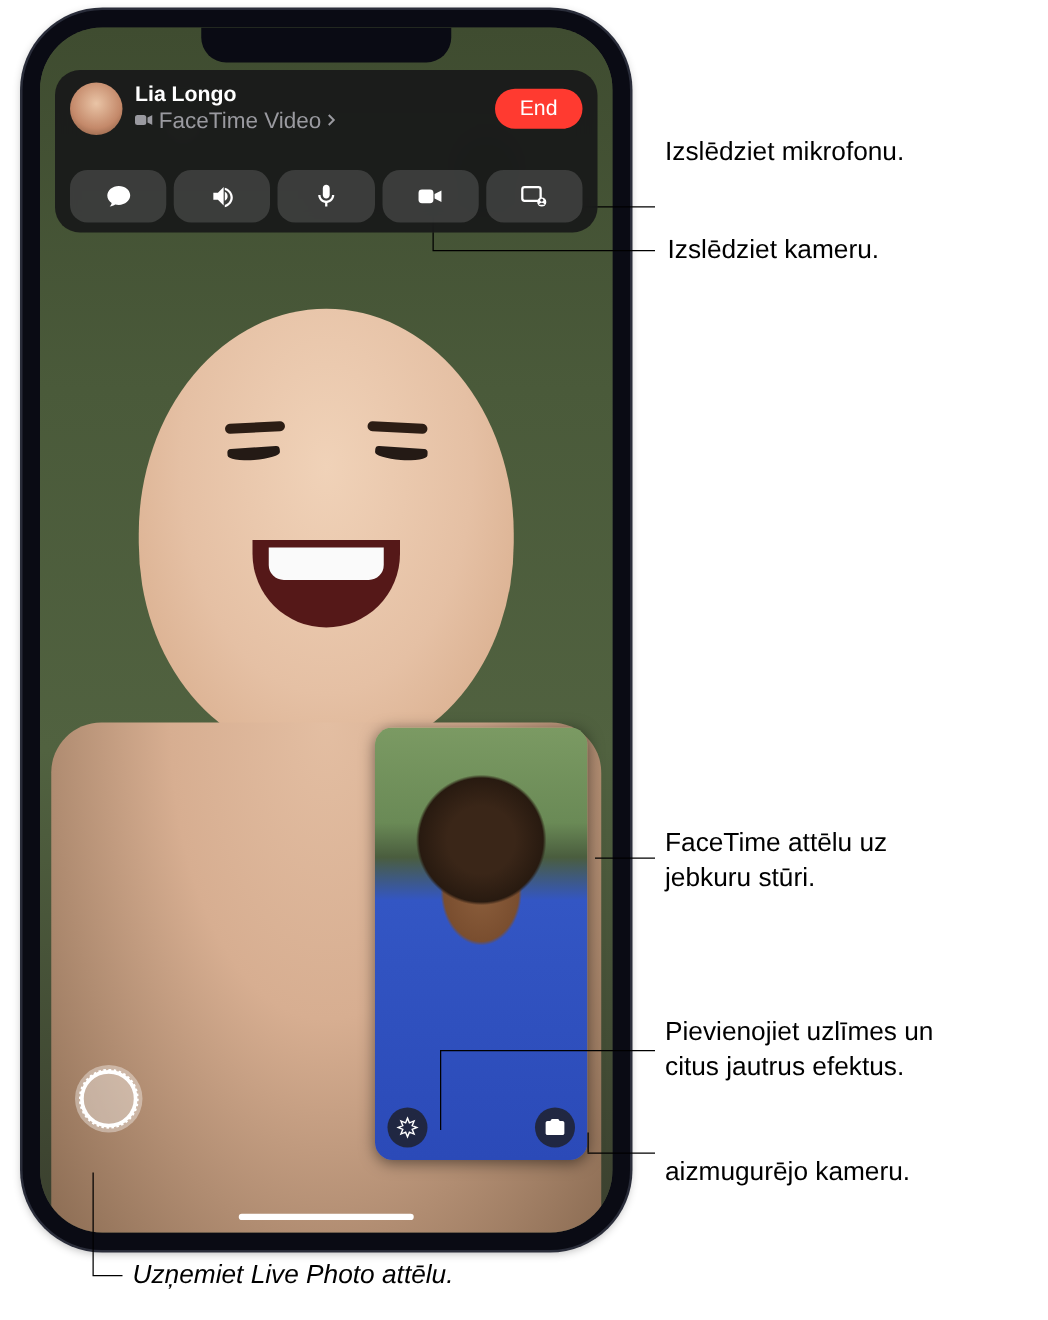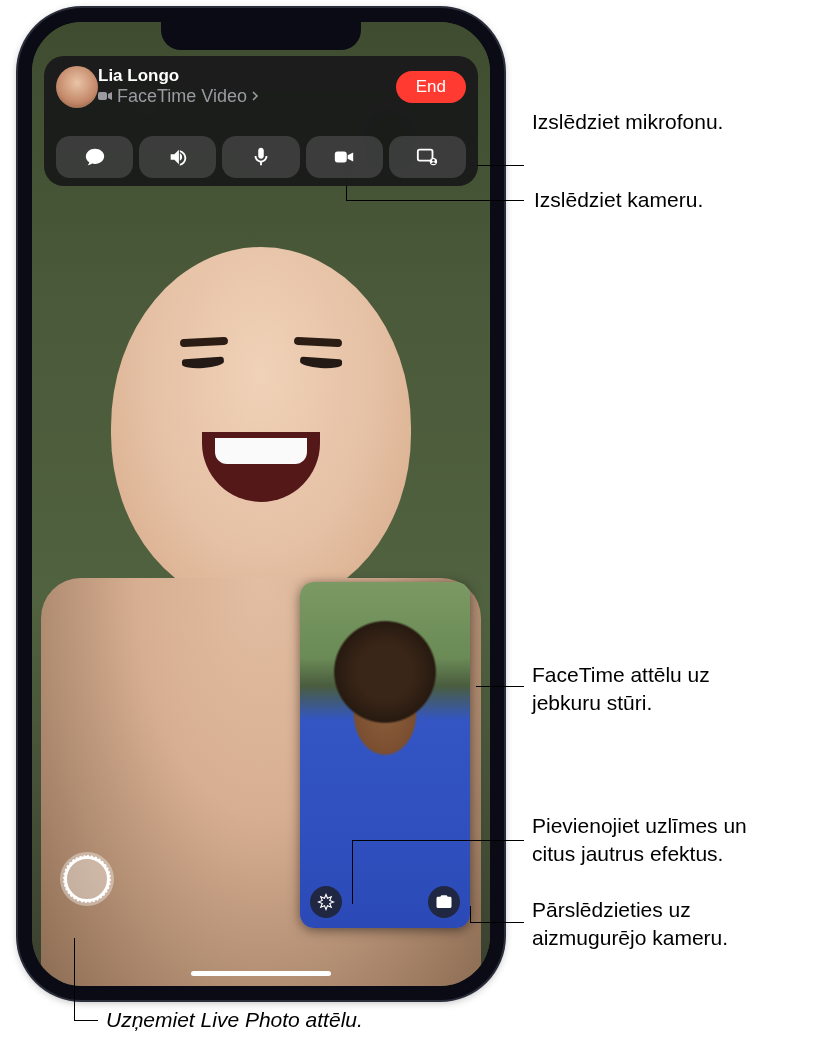--- a/index.html
+++ b/index.html
@@ -102,21 +102,21 @@
   .top-panel {
     position: absolute;
     top: 34px; left: 12px; right: 12px;
     background: rgba(22,22,24,0.88);
     border-radius: 20px;
     padding: 10px 12px 8px;
     z-index: 40;
     backdrop-filter: blur(8px);
   }
   .caller-row {
-    display: flex; align-items: center; 
+    display: flex; align-items: center; gap: 10px;
     margin-bottom: 28px;
   }
   .avatar {
     width: 42px; height: 42px; border-radius: 50%;
     background: radial-gradient(circle at 50% 40%, #e9c4a6 0%, #c4896a 60%, #7a4f36 100%);
   }
   .caller-text { flex: 1; color: #fff; }
   .caller-name { font-size: 17px; font-weight: 600; line-height: 1.1; }
   .caller-sub { font-size: 18px; color: #9a9aa0; display:flex; align-items:center; gap:5px; }
   .end-btn {
@@ -306,15 +306,15 @@
 
 <div class="callout" style="left:532px; top:108px;">Izslēdziet mikrofonu.</div>
 <div class="callout" style="left:534px; top:186px;">Izslēdziet kameru.</div>
 <div class="callout" style="left:532px; top:661px;">
   <span>FaceTime attēlu uz</span><br><span>jebkuru stūri.</span>
 </div>
 <div class="callout" style="left:532px; top:812px;">
   <span>Pievienojiet uzlīmes un</span><br><span>citus jautrus efektus.</span>
 </div>
 <div class="callout" style="left:532px; top:896px;">
-  <span>Pārslēdzieties uz</span><br><span>aizmugurējo kameru.</span>
+  <br><span>aizmugurējo kameru.</span>
 </div>
 <div class="callout" style="left:106px; top:1006px;font-style:italic;">Uzņemiet Live Photo attēlu.</div>
 
 </body></html>

